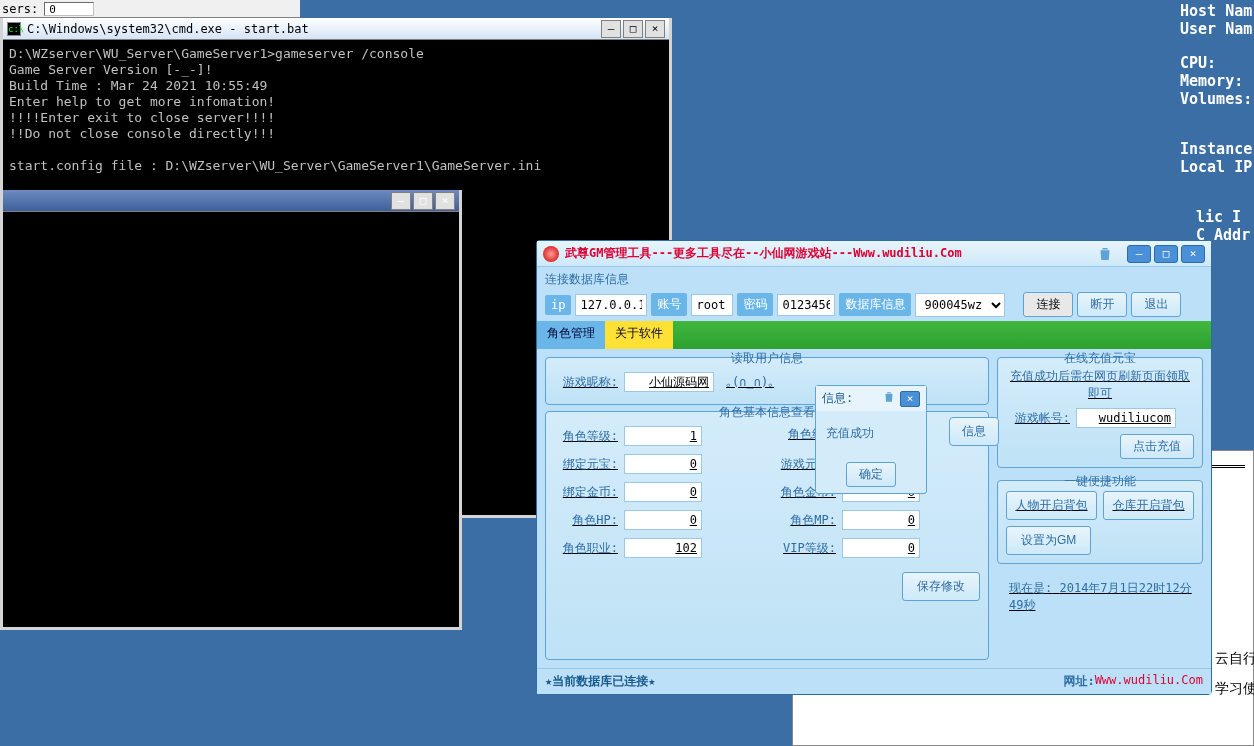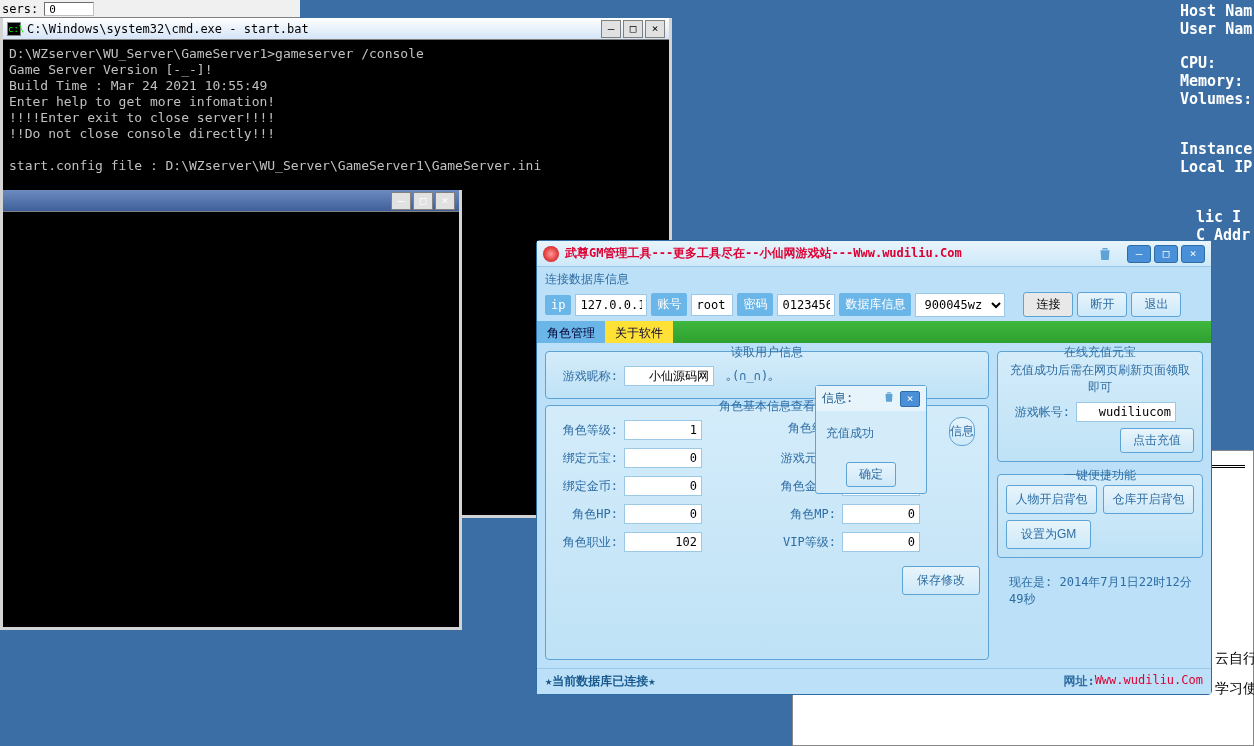--- a/index.html
+++ b/index.html
@@ -109,29 +109,29 @@
 }
 .gm-btn {
   background:linear-gradient(#e8f4fb,#cde9f9);
   border:1px solid #5da3d5; border-radius:3px;
   padding:3px 12px; color:#2e6da4; cursor:pointer; font-size:12px;
 }
 .gm-btn.big{padding:5px 14px;}
 .gm-btn:disabled{color:#000000; background:#e8e8e8;}
 
 .tabs {
-  background: linear-gradient(#3fb83f,#2ea02e); height:22px; display:flex;
+  background: linear-gradient(#3fb83f,#2ea02e); height:28px; display:flex;
 }
 .tabs .tab {
   padding:4px 10px; color:#226; cursor:pointer; font-size:12px;
 }
 .tabs .tab.active { background:#6bb6e8; color:#003;}
 .tabs .tab.yellow { background:#ffe135; color:#003;}
 
-.gm-body { flex:1; display:flex; padding:8px; gap:8px;}
+.gm-body { flex:1; display:flex; padding:8px; gap:8px;text-decoration:underline;}
 .left-pane { flex:1; display:flex; flex-direction:column; gap:6px;}
 .right-pane { width:206px; display:flex; flex-direction:column; gap:12px;}
 
 .group {
   border:1px solid #5da3d5; border-radius:4px;
   padding:10px 8px 8px 8px; position:relative;
   background: linear-gradient(#d4ecfa, #bfe2f6);
 }
 .group .legend {
   position:absolute; top:-8px; left:50%; transform:translateX(-50%);
@@ -159,22 +159,22 @@
 .popup .ptitle .spacer{flex:1;}
 .popup .ptitle .trash svg{width:14px;height:14px;}
 .popup .ptitle .x {width:20px;height:16px;background:#4a90d9;border:1px solid #2e6da4;color:#fff;text-align:center;line-height:14px;font-size:11px;border-radius:2px;cursor:pointer; margin-left:4px;}
 .popup .pbody{padding:14px 10px;color:#2e6da4;}
 .popup .pfoot{padding:6px; text-align:center;}
 
 
 .peek-btn{
   position:absolute; top:176px; left:412px;
   background:linear-gradient(#e8f4fb,#cde9f9);
-  border:1px solid #5da3d5; border-radius:12px;
-  padding:5px 0; color:#2e6da4; z-index:5;
+  border:1px solid #5da3d5; border-radius:4px;
+  padding:5px 12px; color:#2e6da4; z-index:5;
 }
 
 .statusbar {
   background:#bce0f7; border-top:1px solid #9bc8e6;
   padding:4px 8px; display:flex; color:#1a5a8f; font-weight:bold;
 }
 .statusbar .spacer{flex:1;}
 .statusbar .star{color:#1a5a8f;}
 .statusbar .url{color:#d03; font-weight:normal;}
 

